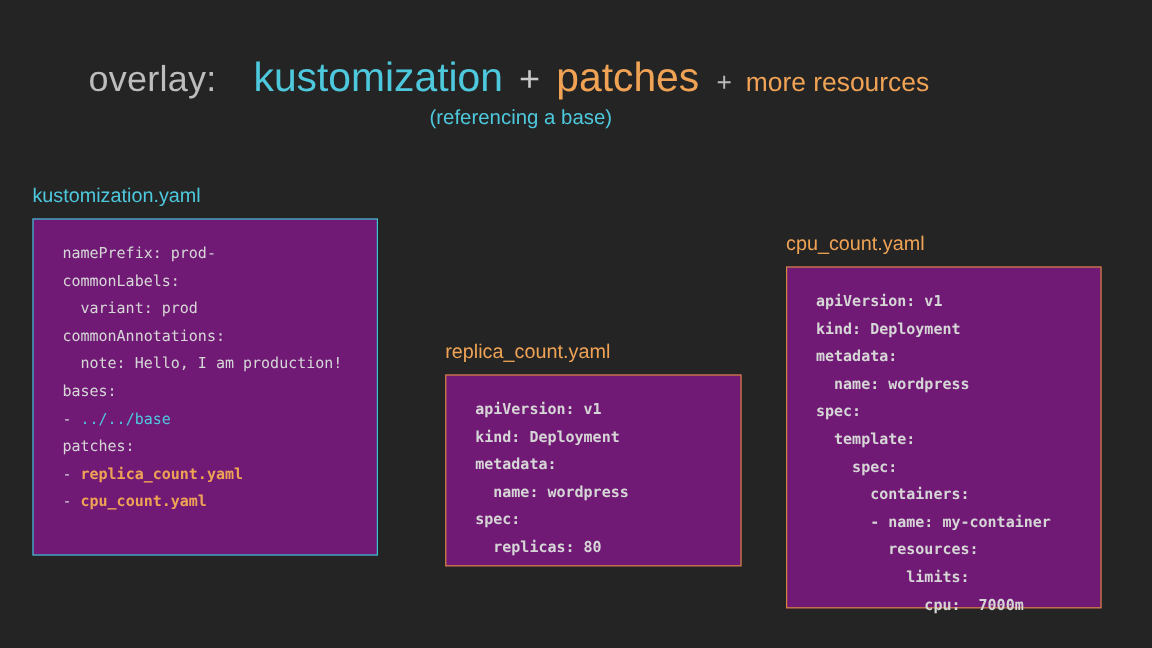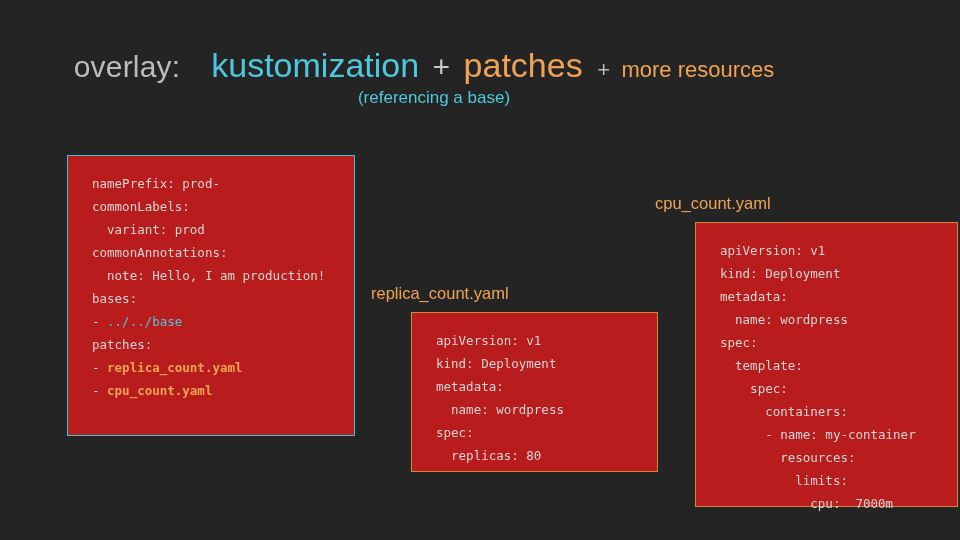--- a/index.html
+++ b/index.html
@@ -75,26 +75,25 @@
   .panel-label {
     font-size: 16.5px;
     line-height: 1;
     margin-bottom: 10px;
     white-space: nowrap;
   }
   .panel-label.cyan   { color: #4ec8dc; }
   .panel-label.orange { color: #efa355; }
 
   .codebox {
-    background: #b91c1c;
+    background: #701a75;
     box-sizing: border-box;
     border: 1px solid #35c6cf;
-    margin-left: 40px;
   }
-  .codebox.orange { border-color: #d4883c; }
+  .codebox.orange { border-color: #d4883c; font-weight: bold; }
 
   pre.code {
     margin: 0;
     font-family: "DejaVu Sans Mono", monospace;
     font-size: 12.5px;
     line-height: 23px;
     color: #d6d6d6;
     white-space: pre;
   }
   pre.code .hl-cyan   { color: #4ec8dc; font-weight: normal; }
@@ -121,20 +120,21 @@
     <span class="t-kustomization">kustomization</span>
     <span class="t-plus1">+</span>
     <span class="t-patches">patches</span>
     <span class="t-plus2">+</span>
     <span class="t-more">more resources</span>
   </div>
   <div id="title-sub">(referencing a base)</div>
 </div>
 
 <div class="panel" id="panel-kustomization">
+  <div class="panel-label cyan">kustomization.yaml</div>
   <div class="codebox">
     <pre class="code">namePrefix: prod-
 commonLabels:
   variant: prod
 commonAnnotations:
   note: Hello, I am production!
 bases:
 <span class="dash">- </span><span class="hl-cyan">../../base</span>
 patches:
 <span class="dash">- </span><span class="hl-orange">replica_count.yaml</span>

